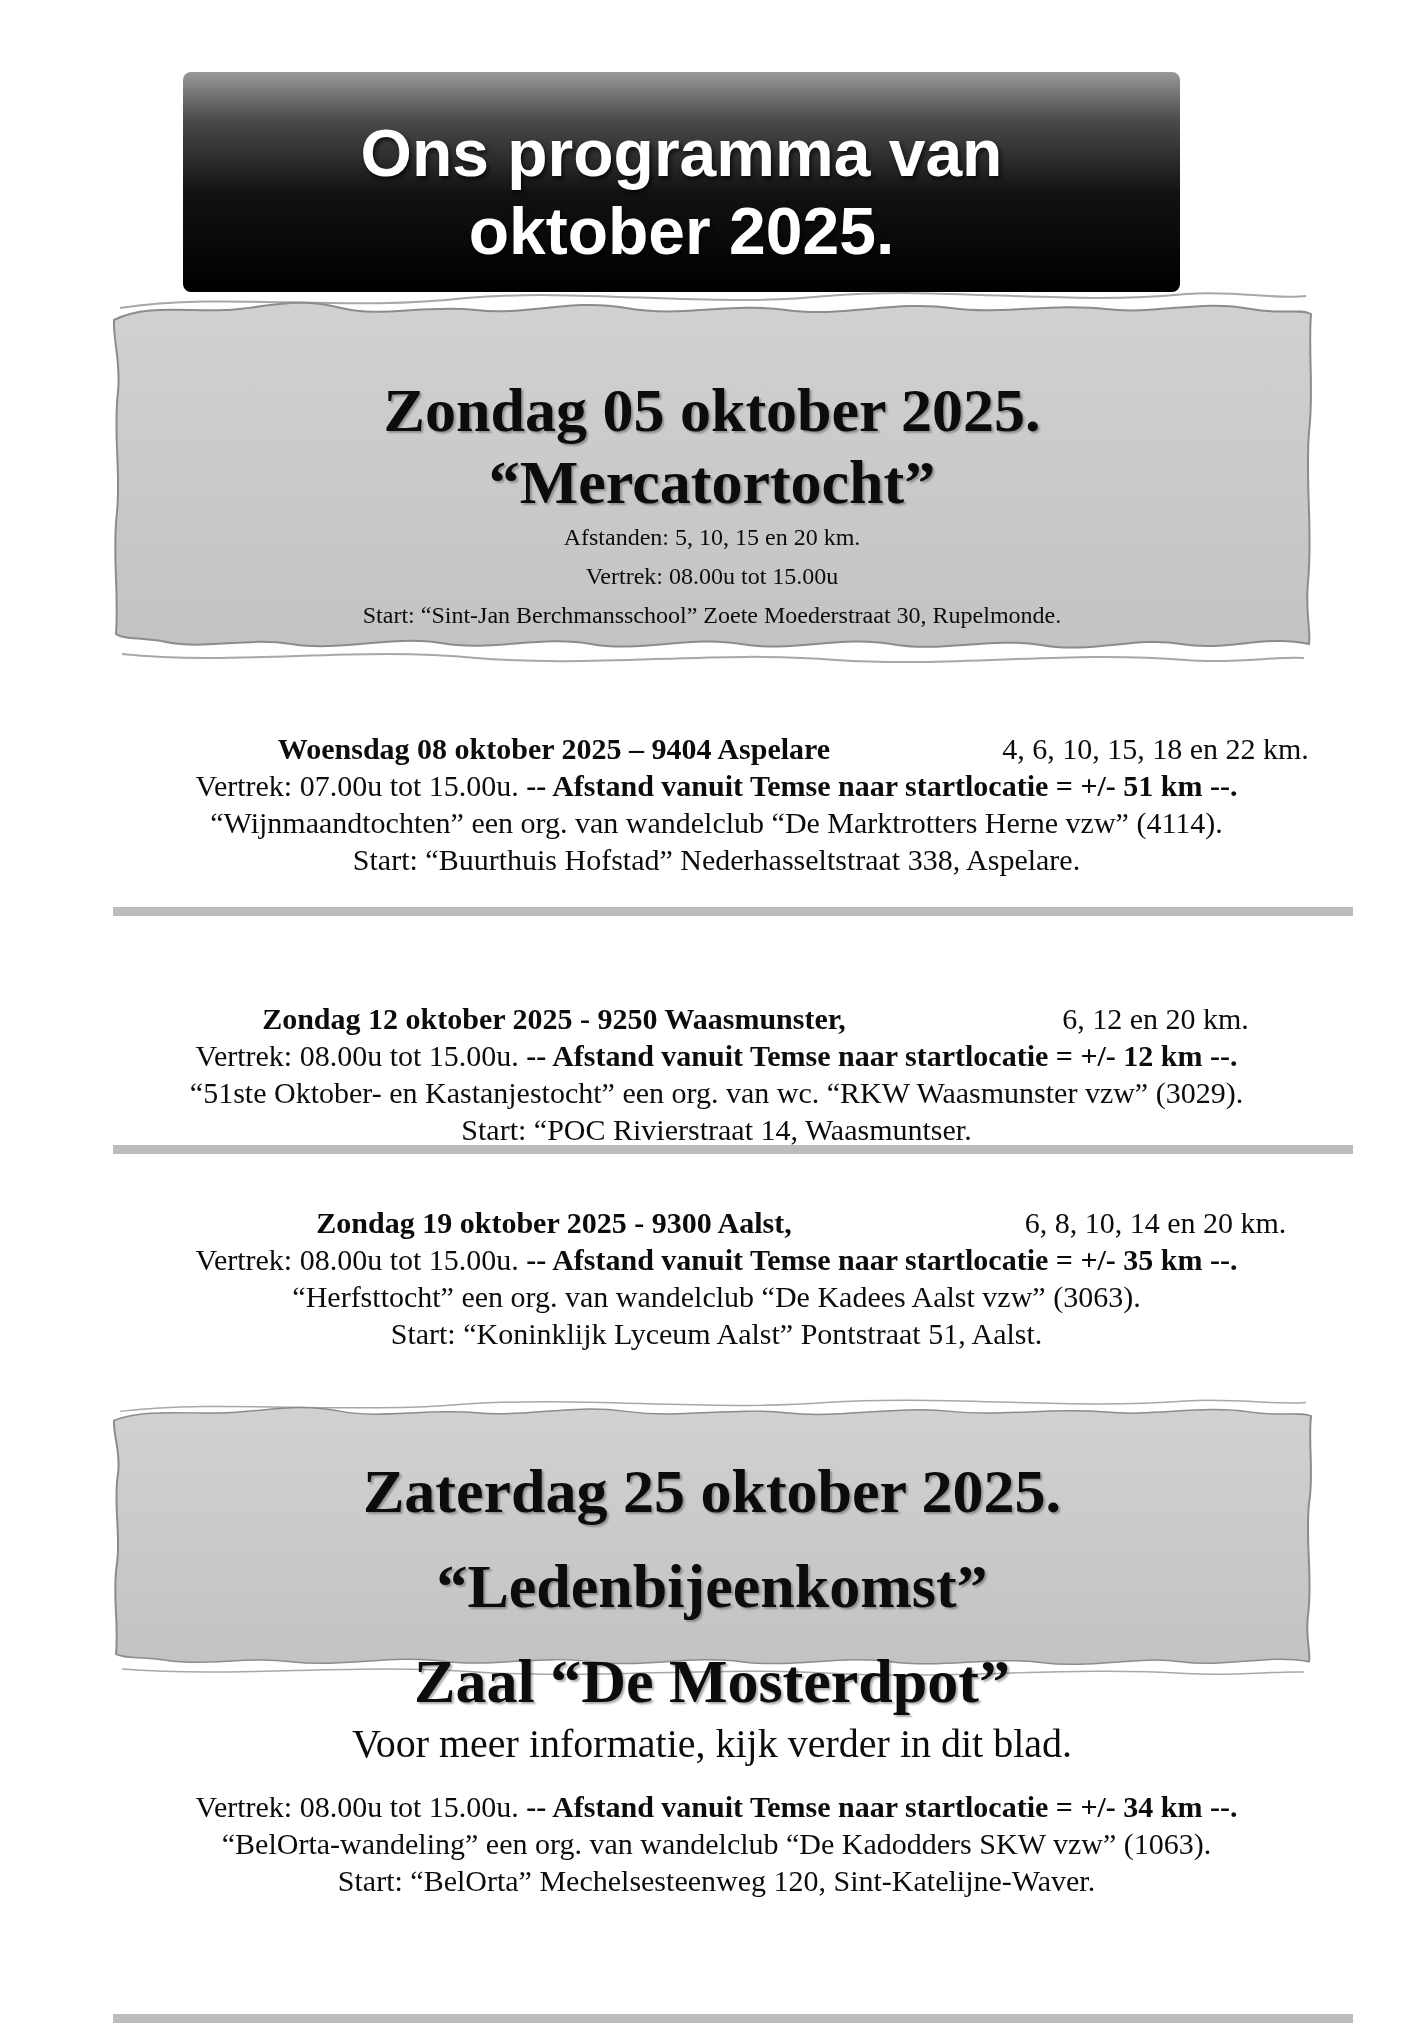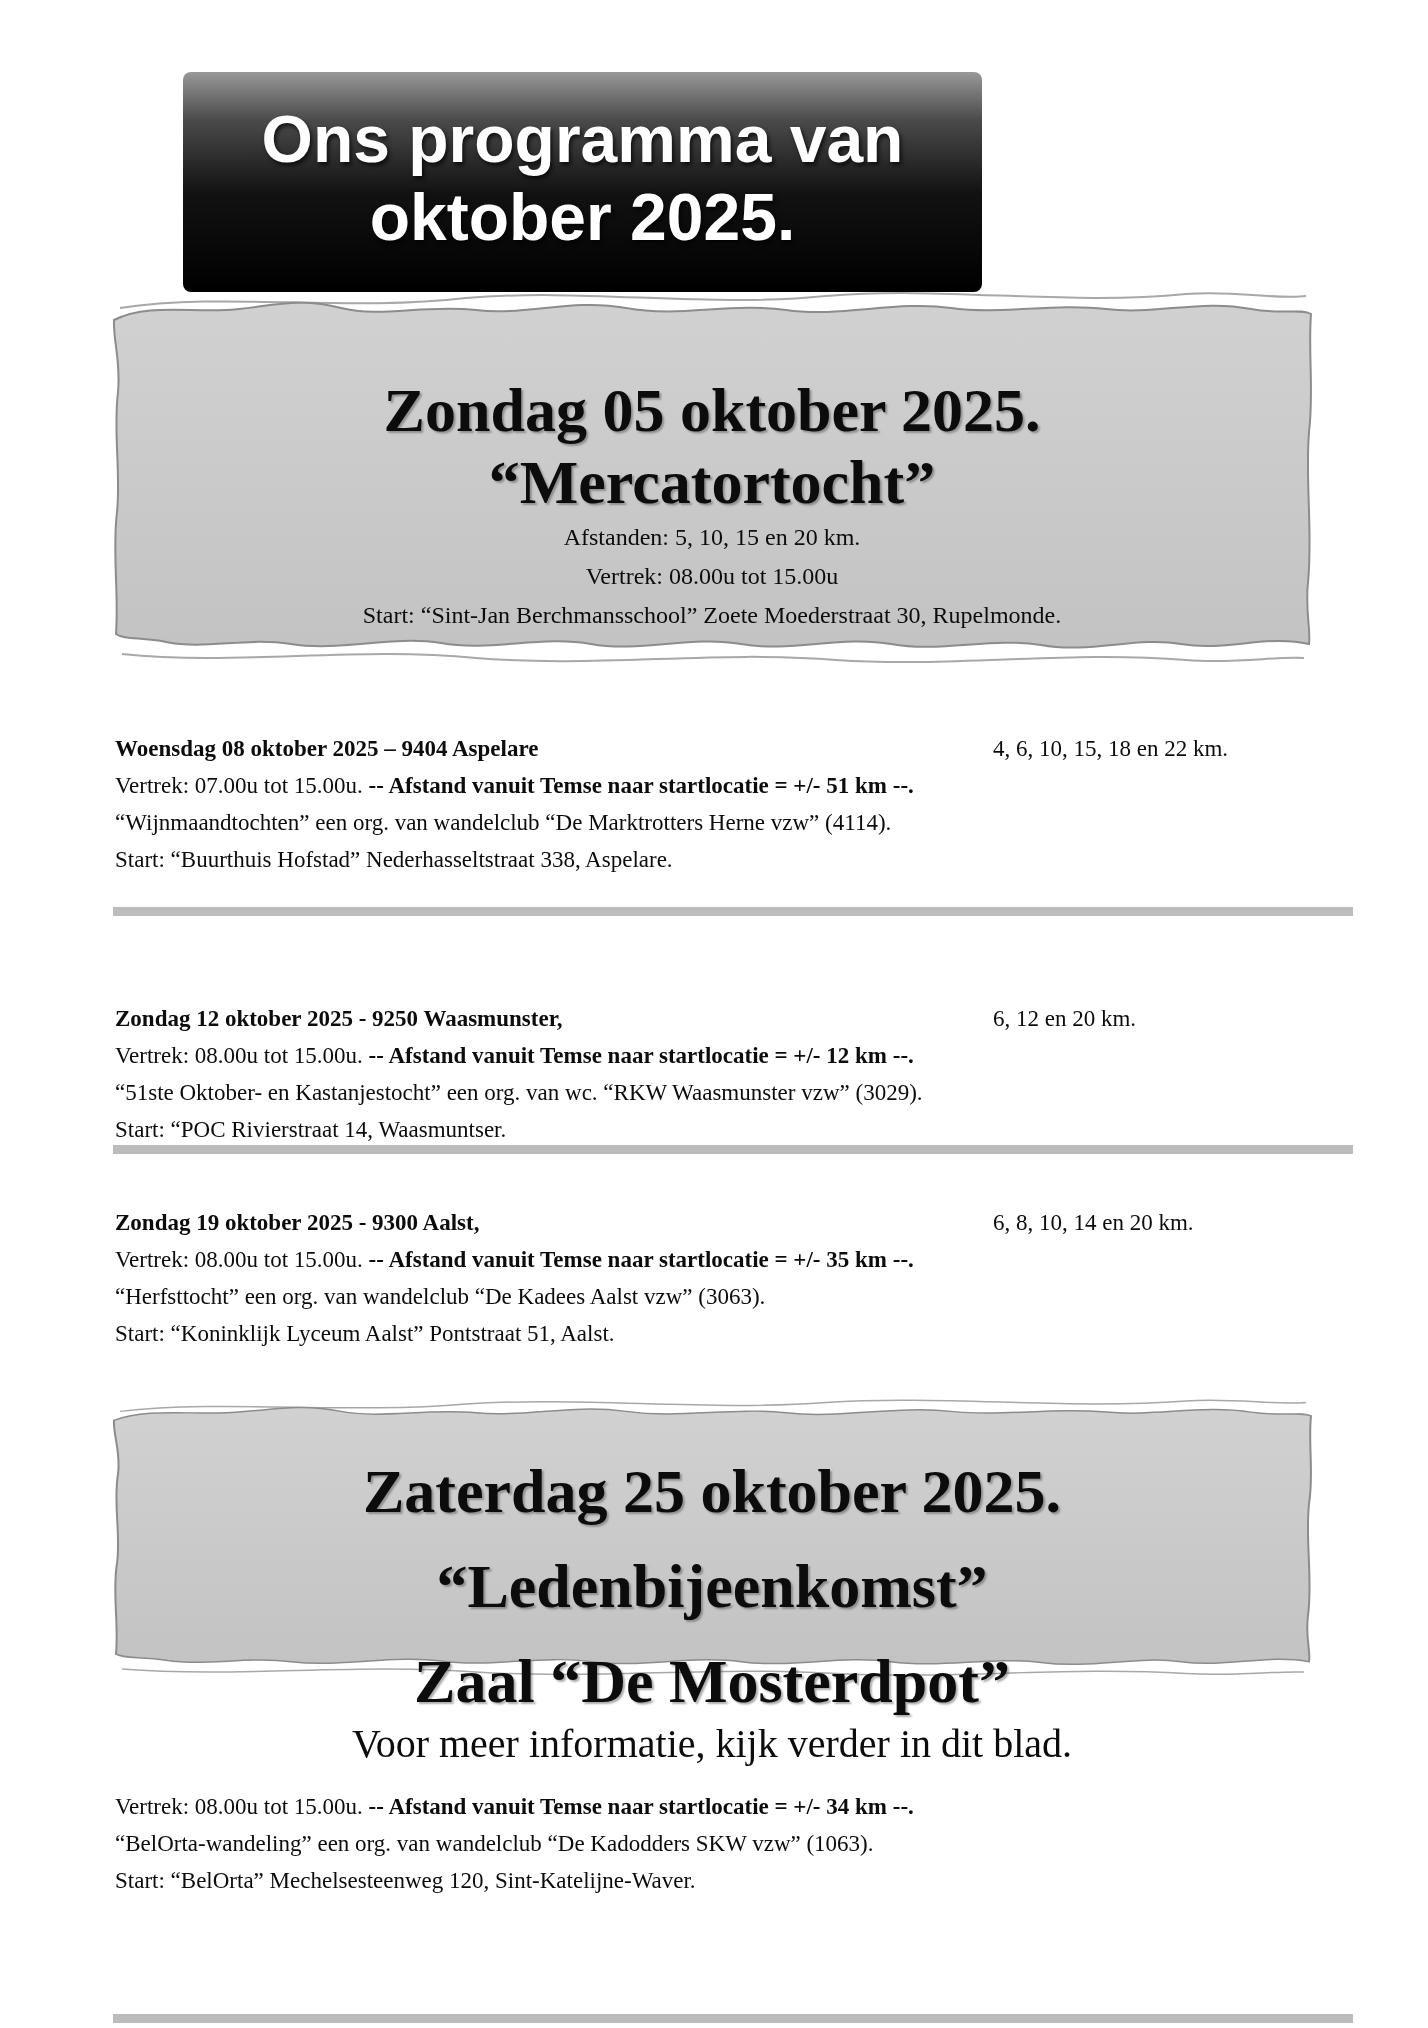--- a/index.html
+++ b/index.html
@@ -5,22 +5,22 @@
   html,body { margin:0; padding:0; }
   body {
     width:1428px; height:2028px; position:relative;
     background:#ffffff; overflow:hidden;
     font-family:"Liberation Serif", serif;
     color:#0c0c0c;
   }
 
   
   .header-box {
-    position:absolute; left:183px; top:72px; width:799px; height:220px;
-    box-sizing:border-box; padding-top:28px;
+    position:absolute; left:183px; top:72px; width:997px; height:220px;
+    box-sizing:border-box; padding-top:42px;
     background:linear-gradient(180deg,#999999 0%, #4a4a4a 22%, #121212 55%, #000000 100%);
     border-radius:8px;
     text-align:center; color:#ffffff;
     font-family:"Liberation Sans", sans-serif; font-weight:bold;
     font-size:66px; line-height:78px;
     text-shadow:2px 3px 4px rgba(0,0,0,.7);
   }
 
   
   .torn-box { position:absolute; left:106px; width:1212px; }
@@ -34,21 +34,21 @@
     font-weight:bold; font-size:62px; line-height:72px;
     text-shadow:2px 2px 2px rgba(70,70,70,.45);
   }
   #box2 .box-title { line-height:67px;margin-top:28px; }
   .box-detail { font-size:24px; line-height:39px; }
   .box-note   { font-size:40px; line-height:50px; padding-top:4px; }
 
   
   .section {
     position:absolute; left:115px; width:1203px;
-    font-size:23px; line-height:37px;
+    font-size:30px; line-height:37px;text-align:center;
   }
   #secA { top:730px; }
   #secB { top:986px;margin-top:14px; }
   #secC { top:1204px; }
   #secD { top:1788px; }
   .date-row { display:flex; }
   .date-title { font-weight:bold; flex:1; white-space:nowrap; }
   .date-km { width:325px; white-space:nowrap; }
   .bold { font-weight:bold; }
 

